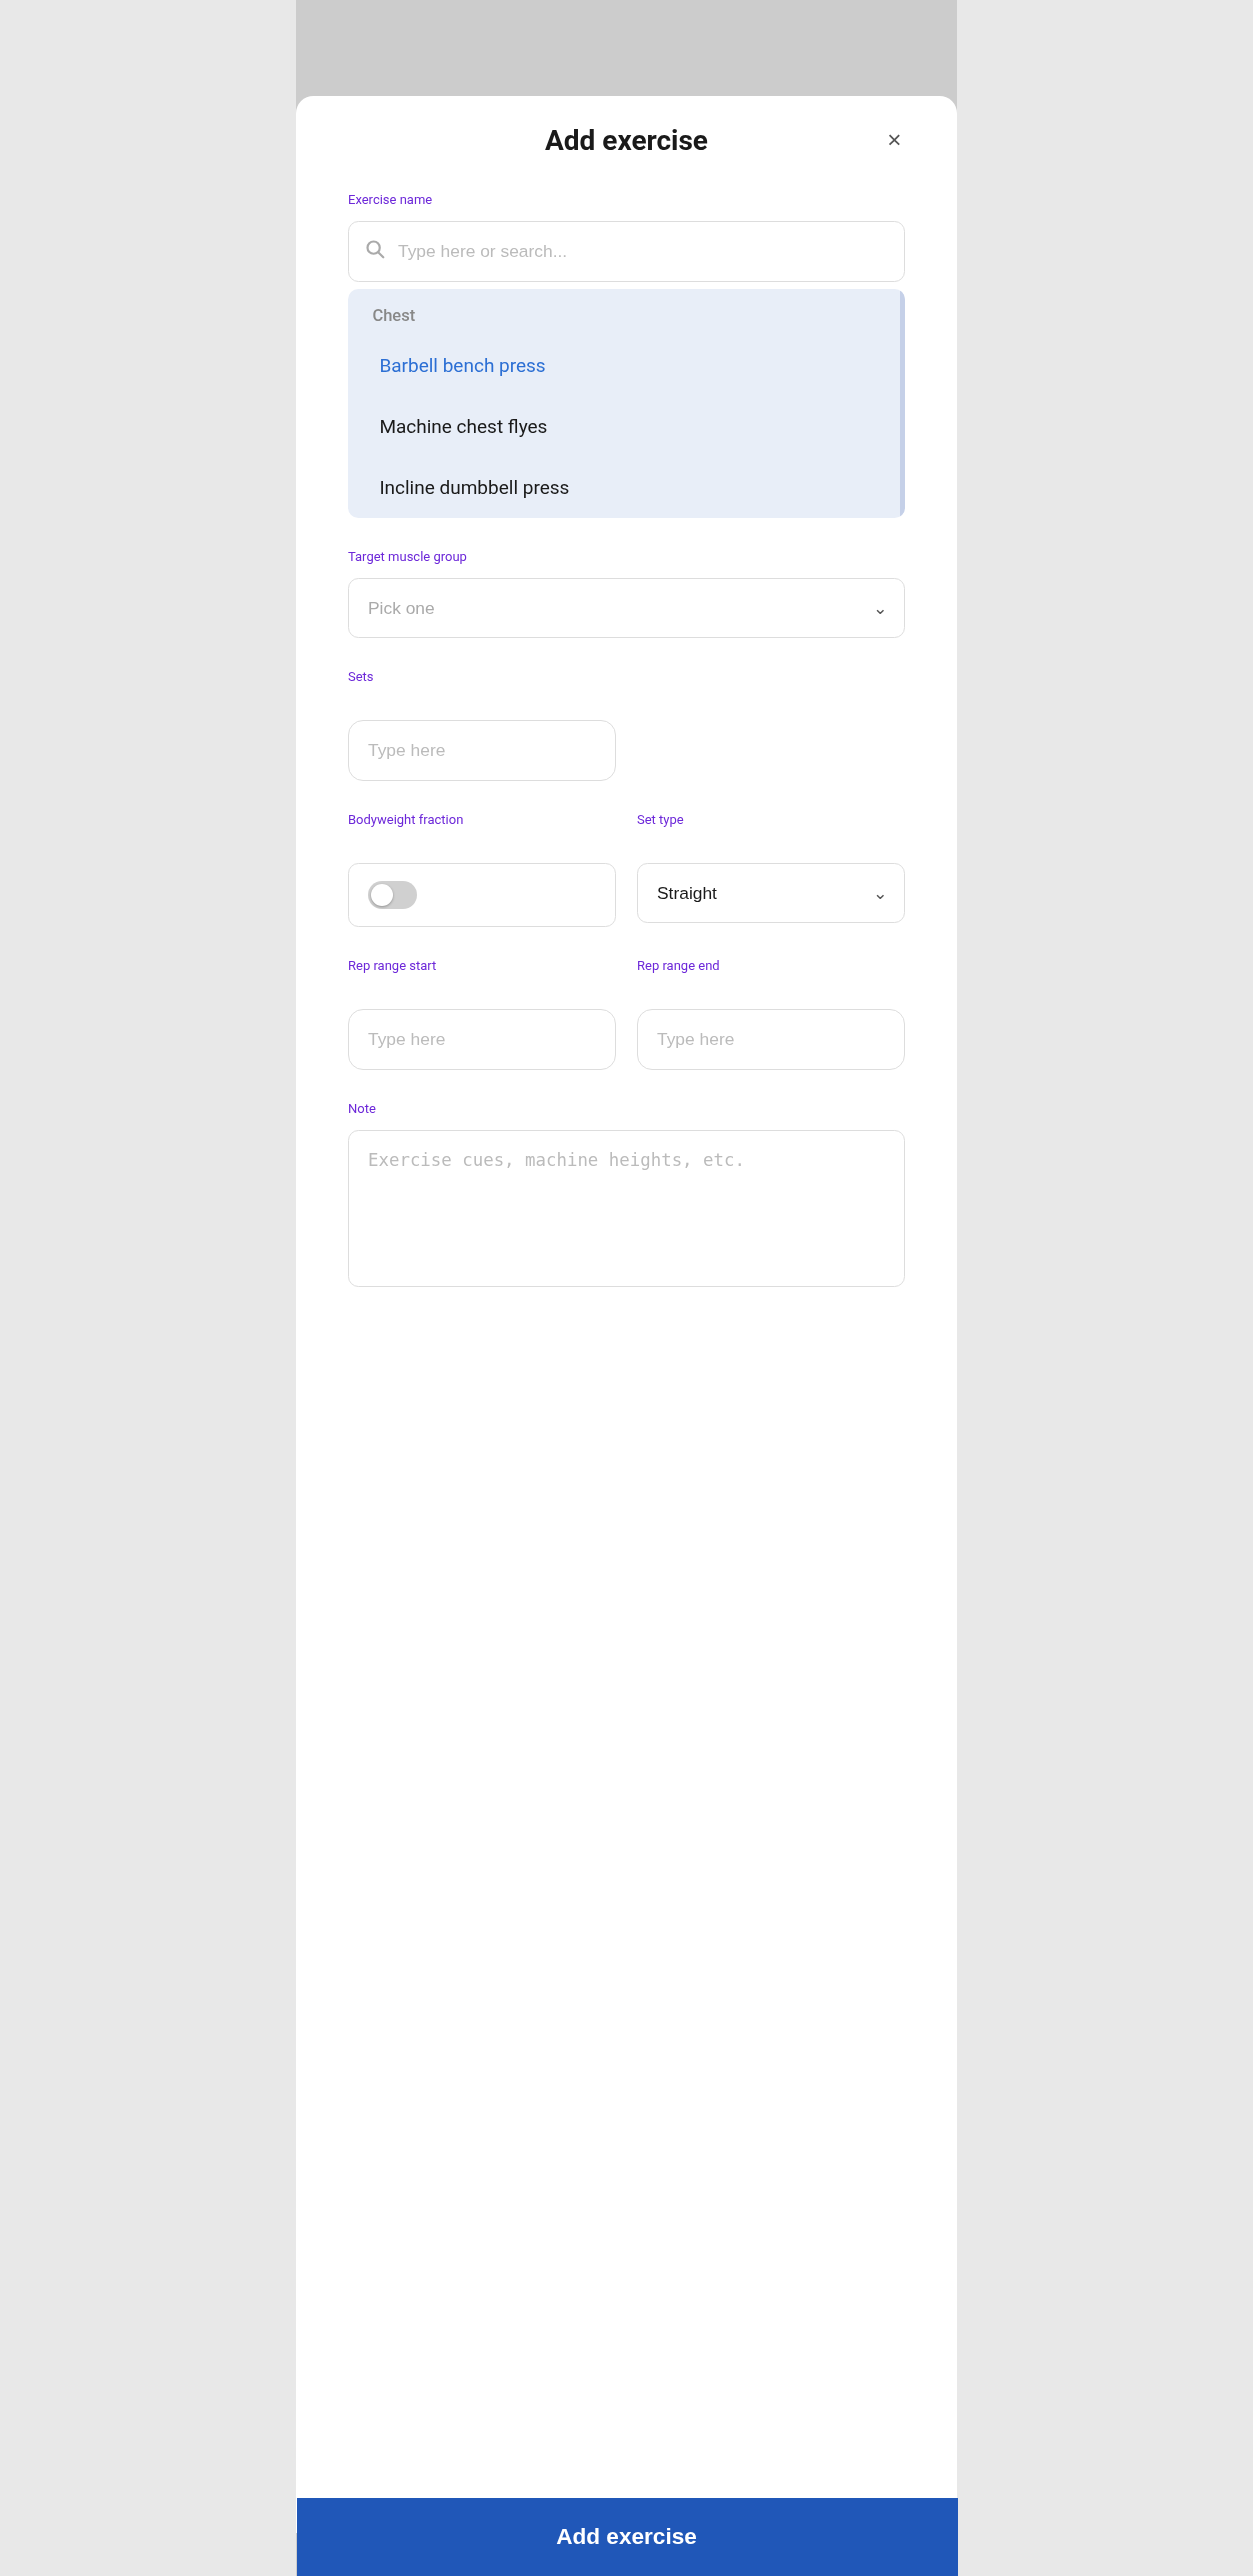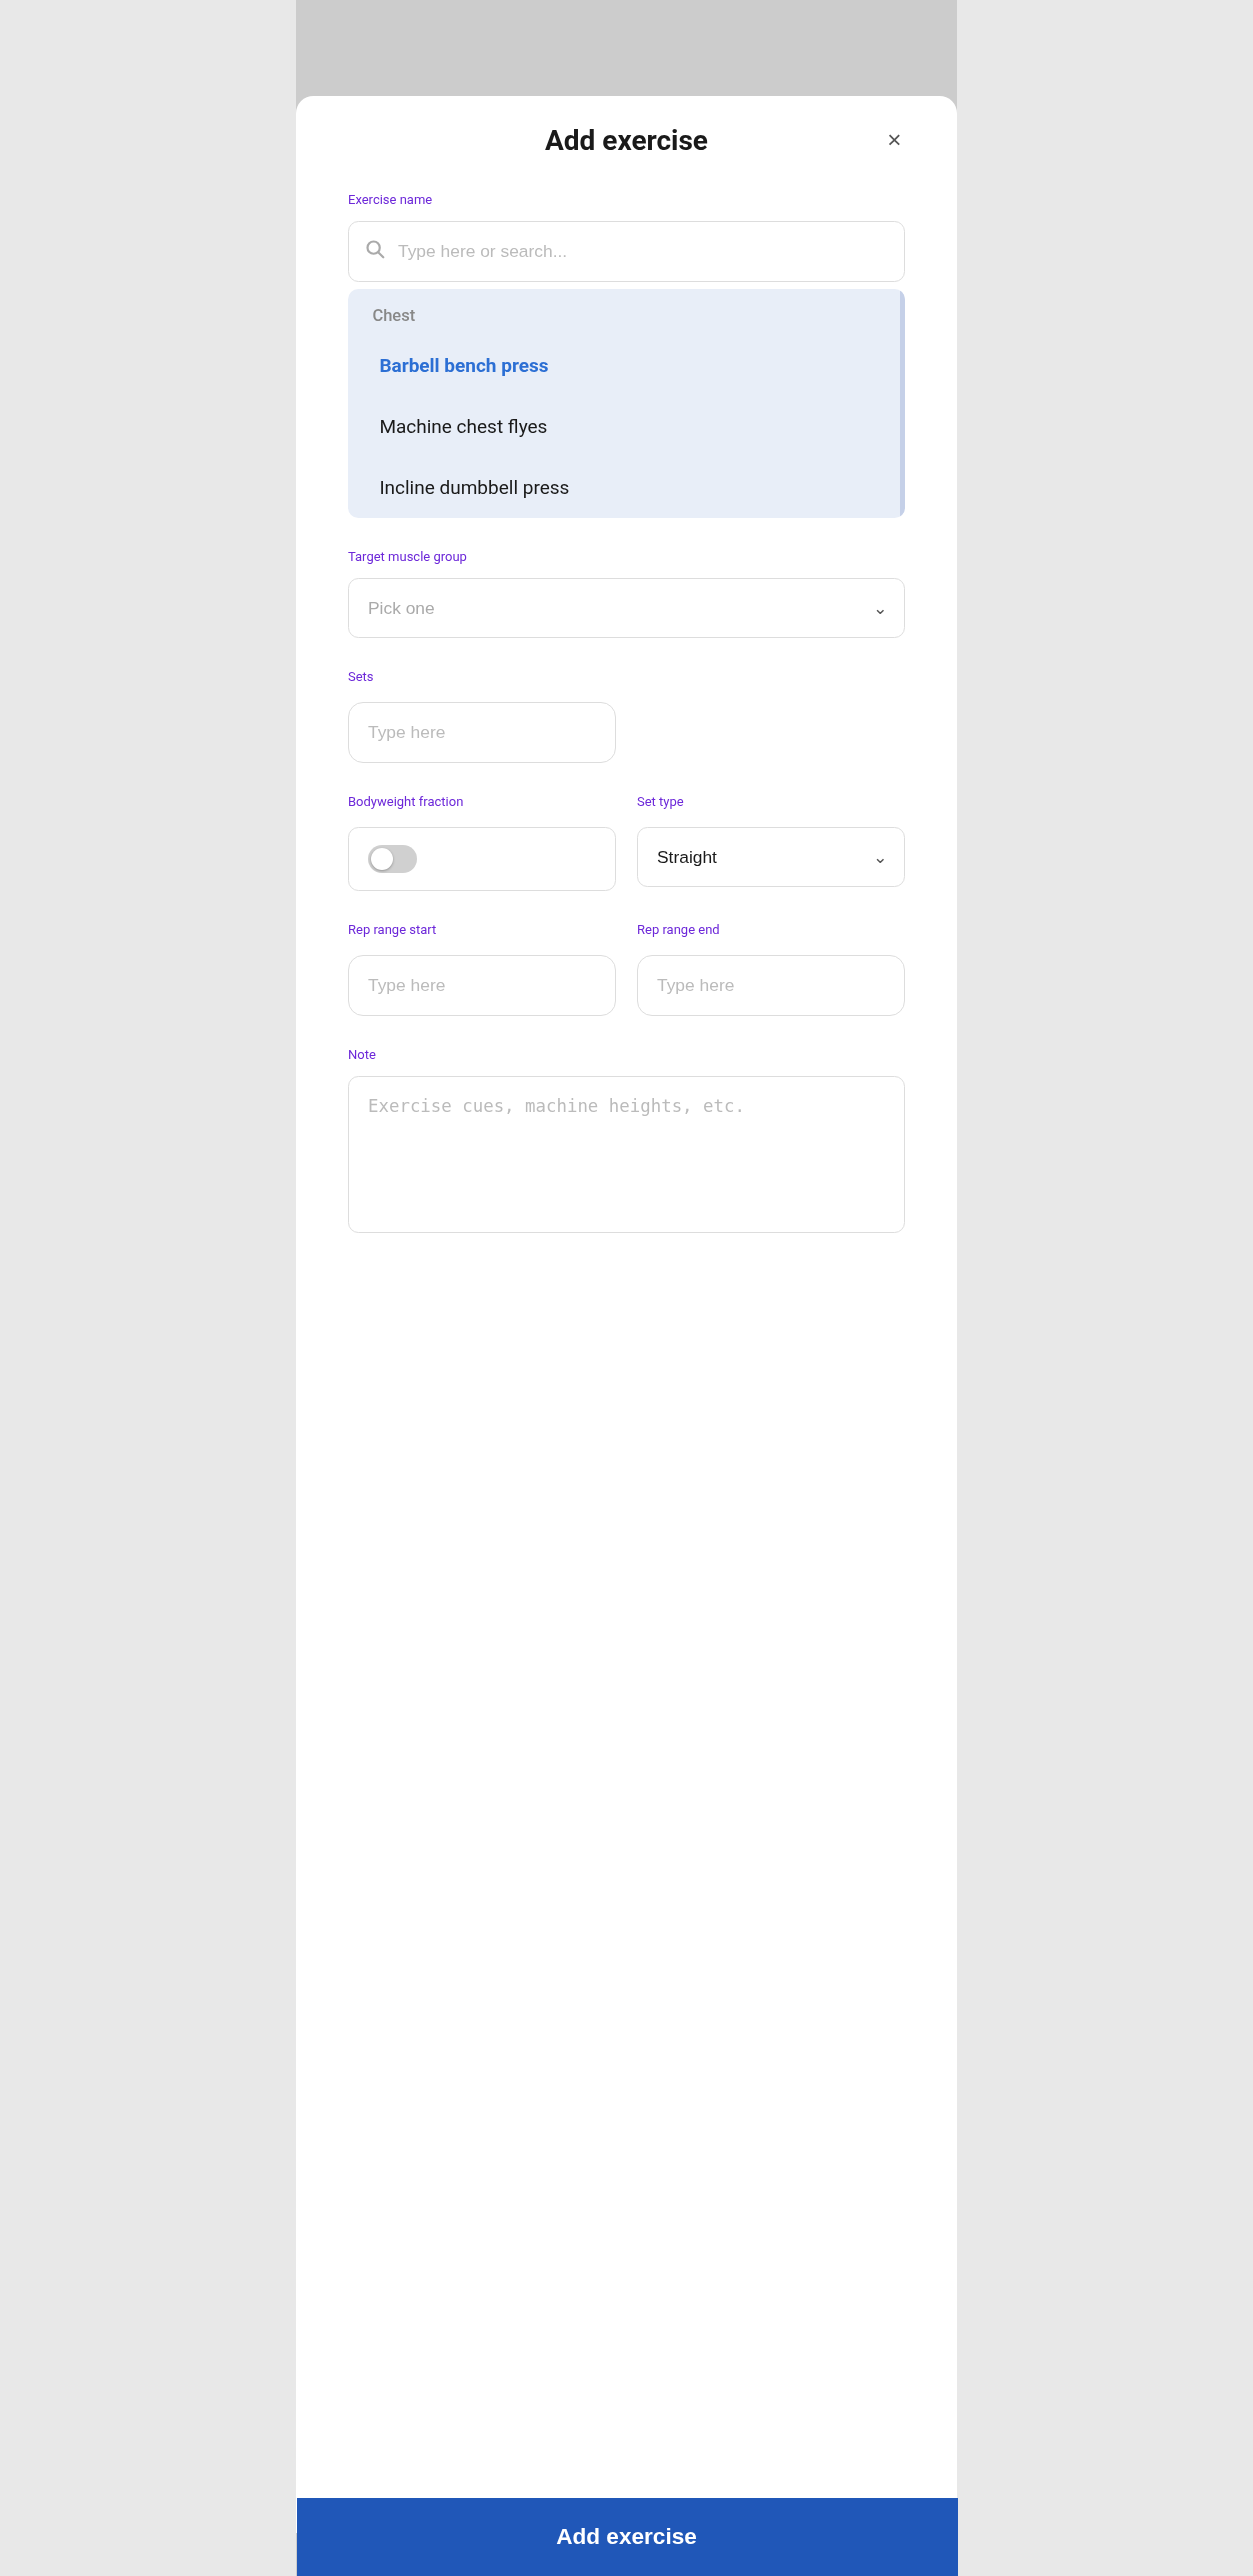--- a/index.html
+++ b/index.html
@@ -144,21 +144,21 @@
       font-size: 19px;
       color: #1a1a1a;
       padding: 19px 24.4px;
       cursor: pointer;
       border-radius: 7px;
       margin: 0 7px;
     }
 
     .dropdown-item.selected {
       color: #2c6fd4;
-      font-weight: 700;
+      font-weight: 400;
     }
 
     .form-section {
       margin-bottom: 31px;
     }
 
     .select-wrapper {
       position: relative;
       width: 100%;
     }
@@ -190,21 +190,21 @@
     .two-col {
       display: grid;
       grid-template-columns: 1fr 1fr;
       gap: 21px;
       margin-bottom: 31px;
     }
 
     .field-group {
       display: flex;
       flex-direction: column;
-      gap: 4px;
+      gap: 22px;
     }
 
     .text-input {
       width: 100%;
       padding: 19px;
       border: 1.3px solid #ddd;
       border-radius: 15px;
       font-size: 17.4px;
       color: #aaa;
       outline: none;

